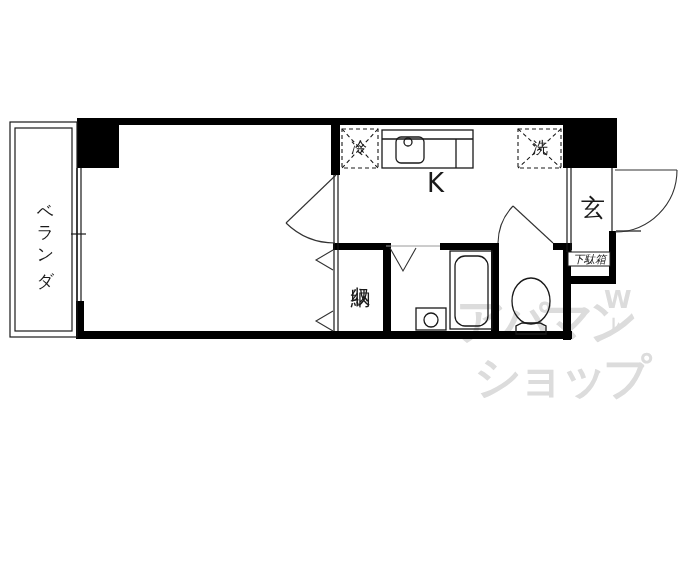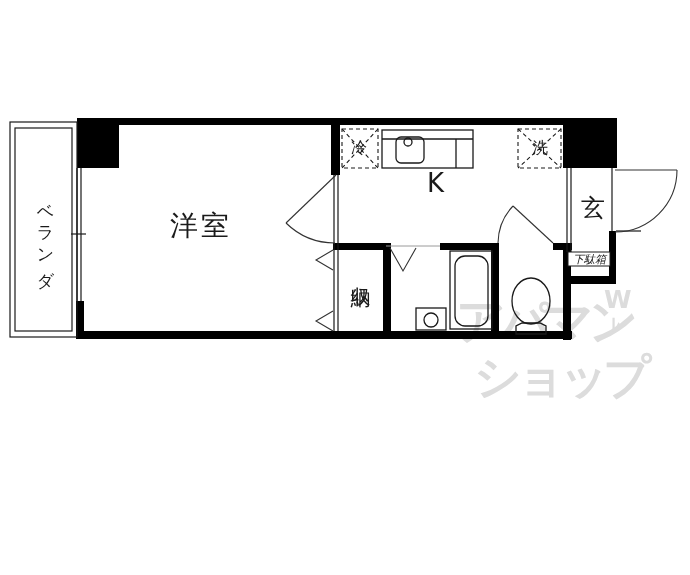--- a/index.html
+++ b/index.html
@@ -100,21 +100,20 @@
     <g fill="none" stroke="#1a1a1a" stroke-width="1.3">
       <path d="M516,334 V326 L522,323 H540 L546,326 V334 Z"></path>
       <ellipse cx="531" cy="301" rx="19" ry="23"></ellipse>
     </g>
 
     <rect x="568" y="252" width="42" height="14" fill="#ffffff" stroke="#1a1a1a" stroke-width="1"></rect>
   </svg>
 
   <div class="lbl vertical" style="left:36px;top:192px;font-size:17px;letter-spacing:3px;">ベランダ</div>
 
-  <div class="lbl" style="left:170px;top:211px;font-size:28px;letter-spacing:3px;">洋室</div>
 
   <div class="lbl" style="left:427px;top:170px;font-size:26px;">K</div>
 
   <div class="lbl" style="left:581px;top:196px;font-size:24px;">玄</div>
 
   <div class="lbl vertical" style="left:350px;top:271px;font-size:20px;letter-spacing:1px;">収納</div>
 
   <div class="lbl" style="left:573px;top:254px;font-size:11px;font-style:italic;">下駄箱</div>
 
   <div class="lbl" style="left:351px;top:140px;font-size:16px;">冷</div>

